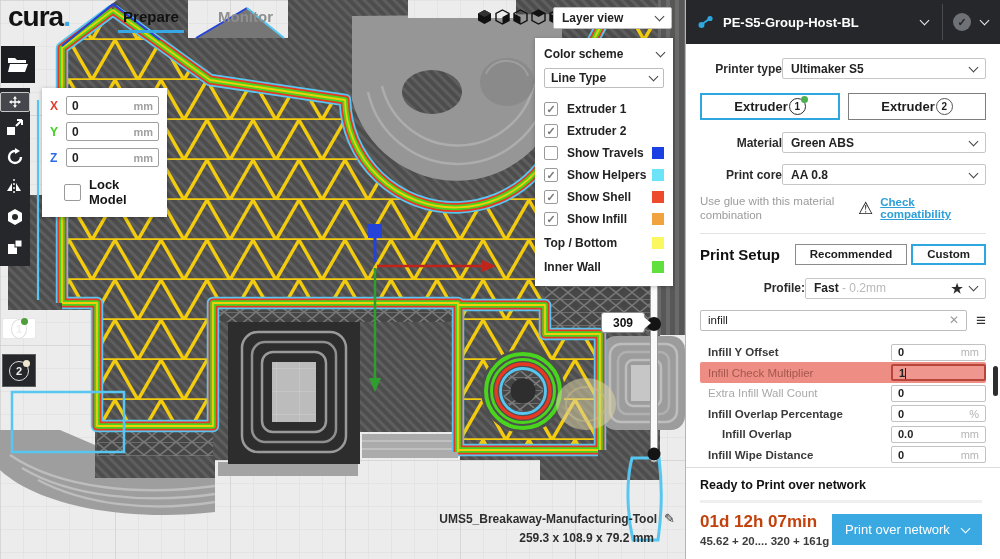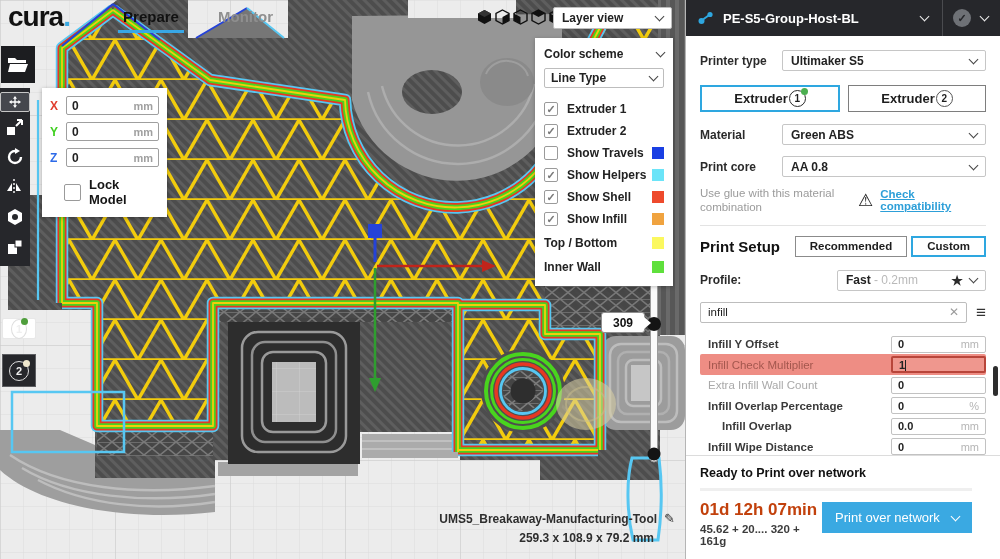--- a/index.html
+++ b/index.html
@@ -57,44 +57,44 @@
   .layer-tip::after{content:"";position:absolute;right:-7px;top:4px;border-top:6px solid transparent;border-bottom:6px solid transparent;border-left:7px solid #fff;}
 
   
   .model-info{position:absolute;left:340px;top:509px;width:335px;text-align:right;color:#2e2e2e;}
   .model-info .name{font-size:12px;font-weight:bold;}
   .model-info .pencil{font-size:13px;margin-left:7px;}
   .model-info .dims{font-size:12px;font-weight:bold;margin-top:4px;margin-right:21px;}
 
   
   .sidebar{position:absolute;left:685px;top:0;width:315px;height:559px;background:#fff;border-left:1px solid #b5b5b5;}
-  .sb-head{height:36px;background:#26272b;display:flex;align-items:center;padding:0 12px;color:#fff;}
+  .sb-head{height:44px;background:#26272b;display:flex;align-items:center;padding:0 12px;color:#fff;}
   .sb-head .title{font-size:13px;font-weight:bold;margin-left:9px;flex:1;}
   .sb-head .div{width:1px;height:36px;background:#4a4b4f;margin:0 10px 0 14px;}
   .ck-circ{width:18px;height:18px;border-radius:50%;background:#6e7176;color:#26272b;font-size:11px;font-weight:bold;display:flex;align-items:center;justify-content:center;margin-right:10px;}
   .sb-body{padding:0 14px;}
   .frow{display:flex;align-items:center;}
-  .flabel{width:82px;font-size:12px;font-weight:bold;color:#2b2b2b;}
+  .flabel{width:82px;font-size:12px;font-weight:bold;color:#2b2b2b;text-align:right;}
   .sel{flex:1;height:21px;border:1px solid #c6c6c6;border-radius:2px;background:#fff;display:flex;align-items:center;justify-content:space-between;padding:0 8px;font-size:12px;font-weight:bold;color:#222;}
   .ext-tabs{display:flex;gap:8px;margin:14px 0 0 0;}
   .ext-tab{flex:1;height:27px;border:1px solid #7e7e7e;background:#fff;display:flex;align-items:center;justify-content:center;gap:1px;font-size:13px;font-weight:bold;color:#1e1e1e;}
   .ext-tab.active{border:2px solid #2ea7e0;}
   .tab-circ{position:relative;width:17px;height:17px;border:1.5px solid #2b2b2b;border-radius:50%;font-size:10px;display:flex;align-items:center;justify-content:center;}
   .tab-circ .dot{position:absolute;right:-3px;top:-3px;width:7px;height:7px;border-radius:50%;background:#4caf50;}
   .glue{display:flex;align-items:center;margin-top:9px;}
   .glue .note{width:150px;font-size:11.5px;color:#9b9b9b;line-height:1.25;}
   .glue .warn{font-size:17px;color:#222;margin:0 7px 0 12px;}
   .glue a{font-size:11.5px;font-weight:bold;color:#2d9fd8;}
   .hr{height:1px;background:#e3e3e3;margin:10px 0;}
   .ps-row{display:flex;align-items:center;justify-content:space-between;margin-top:2px;}
   .ps-title{font-size:15px;font-weight:bold;color:#111;}
   .mode-group{display:flex;gap:4px;}
   .mode-btn{height:21px;padding:0 14px;border:1px solid #8b8b8b;background:#fff;font-size:11.5px;font-weight:bold;color:#1d1d1d;display:flex;align-items:center;}
   .mode-btn.active{border:2px solid #2ea7e0;}
-  .profile-row{display:flex;align-items:center;margin-top:13px;gap:32px;}
+  .profile-row{display:flex;align-items:center;margin-top:13px;}
   .profile-row .flabel{width:105px;}
   .profile-suffix{color:#b9b9b9;font-weight:normal;}
   .star{font-size:13px;color:#2b2b2b;margin-right:7px;}
   .search-row{display:flex;align-items:center;margin-top:11px;}
   .search-box{flex:1;height:21px;border:1px solid #bdbdbd;border-radius:2px;display:flex;align-items:center;padding:0 7px;}
   .search-box input{flex:1;border:0;outline:0;font-size:11.5px;color:#222;padding:0;}
   .search-box .clear{color:#9b9b9b;font-size:12px;}
   .burger{font-size:17px;color:#333;margin-left:9px;line-height:1;}
   .settings{margin-top:11px;}
   .set-row{display:flex;align-items:center;height:20.5px;}
@@ -102,21 +102,21 @@
   .set-row.indent .slabel{padding-left:22px;}
   .set-row.dim .slabel{color:#a9a9a9;font-weight:normal;}
   .sbox{width:95px;height:17px;border:1px solid #c2c2c2;border-radius:2px;display:flex;align-items:center;padding:0 6px;background:#fff;}
   .sbox .val{flex:1;font-size:11px;font-weight:bold;color:#222;}
   .sbox .unit{font-size:11px;color:#b5b5b5;}
   .set-row.hl{background:#ee8d84;border-radius:2px;}
   .set-row.hl .slabel{color:#a3574e;font-weight:normal;}
   .set-row.hl .sbox{background:#ef978e;border:2px solid #b8453a;}
   .set-row.hl .cursor{display:inline-block;width:1px;height:11px;background:#222;vertical-align:-2px;}
   .scrollpill{position:absolute;right:2px;top:366px;width:5px;height:30px;border-radius:3px;background:#2e2e2e;}
-  .footer{position:absolute;left:0;bottom:0;width:100%;padding:10px 28px 12px 14px;border-top:1px solid #dcdcdc;background:#fff;}
+  .footer{position:absolute;left:0;bottom:0;width:100%;padding:10px 18px 12px 14px;border-top:1px solid #dcdcdc;background:#fff;}
   .ready{font-size:12.5px;font-weight:bold;color:#111;}
   .prog{height:3px;background:#efefef;margin:8px 0 9px 0;}
   .foot-row{display:flex;align-items:flex-start;}
   .time-col{flex:1;}
   .time{font-size:17px;font-weight:bold;color:#c2410c;}
   .usage{font-size:11.5px;font-weight:bold;color:#3c3c3c;margin-top:3px;}
   .print-btn{width:150px;height:31px;background:#3aa9e2;color:#fff;border:0;font-size:13px;display:flex;align-items:center;justify-content:center;gap:12px;margin-top:2px;}
 </style>
 </head>
 <body>

